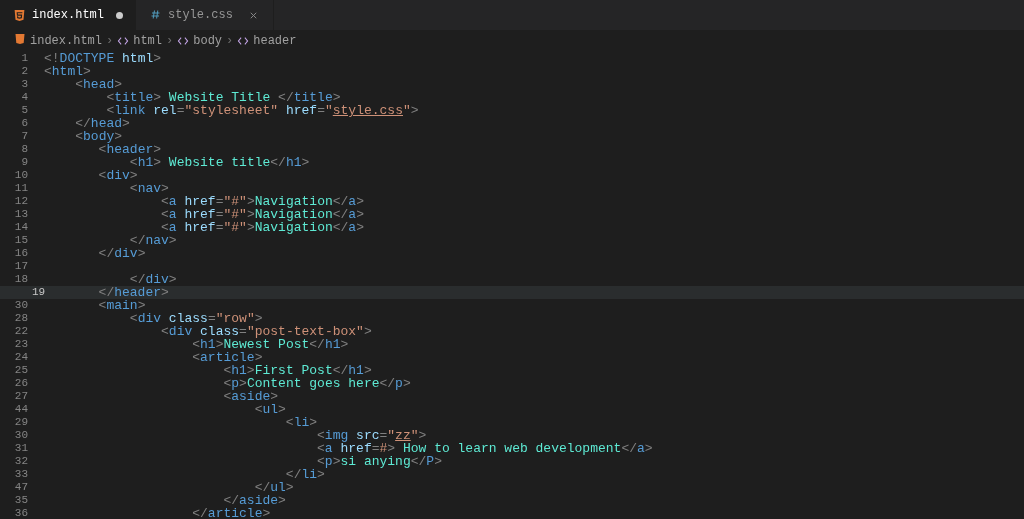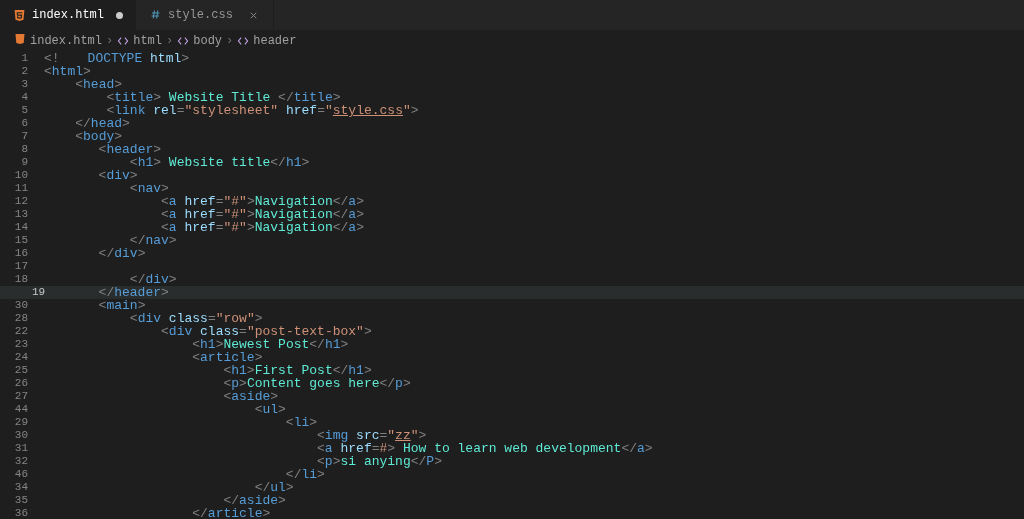--- a/index.html
+++ b/index.html
@@ -66,21 +66,21 @@
     white-space: pre;
   }
   .code .line { height: 13px; line-height: 13px; }
 
   
   .c-punct { color: #808080; }
   .c-tag   { color: #569cd6; }
   .c-attr  { color: #9cdcfe; }
   .c-str   { color: #ce9178; }
   .c-text  { color: #5eead4; }
-  .c-doctype { color: #569cd6; margin-left: 28px; }
+  .c-doctype { color: #569cd6; }
   .underline { text-decoration: underline; text-decoration-color: #ce9178; }
 
   .html5-icon { color: #e37933; }
   .css-icon   { color: #519aba; }
   .elem-icon  { color: #c5a6e8; display:inline-flex; align-items:center; }
 
   
   .linehl {
     position: absolute;
     left: 0;
@@ -187,20 +187,20 @@
         <div>23</div>
         <div>24</div>
         <div>25</div>
         <div>26</div>
         <div>27</div>
         <div>44</div>
         <div>29</div>
         <div>30</div>
         <div>31</div>
         <div>32</div>
-        <div>46</div>
-        <div>34</div>
+        <div>33</div>
+        <div>47</div>
         <div>35</div>
         <div>36</div>
       </div>
     <div class="code" id="code"><div class="line"><span class="c-punct">&lt;!</span><span class="c-doctype">DOCTYPE</span><span class="c-punct"> </span><span class="c-attr">html</span><span class="c-punct">&gt;</span></div><div class="line"><span class="c-punct">&lt;</span><span class="c-tag">html</span><span class="c-punct">&gt;</span></div><div class="line"><span class="c-text">    </span><span class="c-punct">&lt;</span><span class="c-tag">head</span><span class="c-punct">&gt;</span></div><div class="line"><span class="c-text">        </span><span class="c-punct">&lt;</span><span class="c-tag">title</span><span class="c-punct">&gt;</span><span class="c-text"> Website Title </span><span class="c-punct">&lt;/</span><span class="c-tag">title</span><span class="c-punct">&gt;</span></div><div class="line"><span class="c-text">        </span><span class="c-punct">&lt;</span><span class="c-tag">link</span><span class="c-text"> </span><span class="c-attr">rel</span><span class="c-punct">=</span><span class="c-str">"stylesheet"</span><span class="c-text"> </span><span class="c-attr">href</span><span class="c-punct">=</span><span class="c-str">"</span><span class="c-str underline">style.css</span><span class="c-str">"</span><span class="c-punct">&gt;</span></div><div class="line"><span class="c-text">    </span><span class="c-punct">&lt;/</span><span class="c-tag">head</span><span class="c-punct">&gt;</span></div><div class="line"><span class="c-text">    </span><span class="c-punct">&lt;</span><span class="c-tag">body</span><span class="c-punct">&gt;</span></div><div class="line"><span class="c-text">       </span><span class="c-punct">&lt;</span><span class="c-tag">header</span><span class="c-punct">&gt;</span></div><div class="line"><span class="c-text">           </span><span class="c-punct">&lt;</span><span class="c-tag">h1</span><span class="c-punct">&gt;</span><span class="c-text"> Website title</span><span class="c-punct">&lt;/</span><span class="c-tag">h1</span><span class="c-punct">&gt;</span></div><div class="line"><span class="c-text">       </span><span class="c-punct">&lt;</span><span class="c-tag">div</span><span class="c-punct">&gt;</span></div><div class="line"><span class="c-text">           </span><span class="c-punct">&lt;</span><span class="c-tag">nav</span><span class="c-punct">&gt;</span></div><div class="line"><span class="c-text">               </span><span class="c-punct">&lt;</span><span class="c-tag">a</span><span class="c-text"> </span><span class="c-attr">href</span><span class="c-punct">=</span><span class="c-str">"#"</span><span class="c-punct">&gt;</span><span class="c-text">Navigation</span><span class="c-punct">&lt;/</span><span class="c-tag">a</span><span class="c-punct">&gt;</span></div><div class="line"><span class="c-text">               </span><span class="c-punct">&lt;</span><span class="c-tag">a</span><span class="c-text"> </span><span class="c-attr">href</span><span class="c-punct">=</span><span class="c-str">"#"</span><span class="c-punct">&gt;</span><span class="c-text">Navigation</span><span class="c-punct">&lt;/</span><span class="c-tag">a</span><span class="c-punct">&gt;</span></div><div class="line"><span class="c-text">               </span><span class="c-punct">&lt;</span><span class="c-tag">a</span><span class="c-text"> </span><span class="c-attr">href</span><span class="c-punct">=</span><span class="c-str">"#"</span><span class="c-punct">&gt;</span><span class="c-text">Navigation</span><span class="c-punct">&lt;/</span><span class="c-tag">a</span><span class="c-punct">&gt;</span></div><div class="line"><span class="c-text">           </span><span class="c-punct">&lt;/</span><span class="c-tag">nav</span><span class="c-punct">&gt;</span></div><div class="line"><span class="c-text">       </span><span class="c-punct">&lt;/</span><span class="c-tag">div</span><span class="c-punct">&gt;</span></div><div class="line"></div><div class="line"><span class="c-text">           </span><span class="c-punct">&lt;/</span><span class="c-tag">div</span><span class="c-punct">&gt;</span></div><div class="line"><span class="c-text">       </span><span class="c-punct">&lt;/</span><span class="c-tag">header</span><span class="c-punct">&gt;</span></div><div class="line"><span class="c-text">       </span><span class="c-punct">&lt;</span><span class="c-tag">main</span><span class="c-punct">&gt;</span></div><div class="line"><span class="c-text">           </span><span class="c-punct">&lt;</span><span class="c-tag">div</span><span class="c-text"> </span><span class="c-attr">class</span><span class="c-punct">=</span><span class="c-str">"row"</span><span class="c-punct">&gt;</span></div><div class="line"><span class="c-text">               </span><span class="c-punct">&lt;</span><span class="c-tag">div</span><span class="c-text"> </span><span class="c-attr">class</span><span class="c-punct">=</span><span class="c-str">"post-text-box"</span><span class="c-punct">&gt;</span></div><div class="line"><span class="c-text">                   </span><span class="c-punct">&lt;</span><span class="c-tag">h1</span><span class="c-punct">&gt;</span><span class="c-text">Newest Post</span><span class="c-punct">&lt;/</span><span class="c-tag">h1</span><span class="c-punct">&gt;</span></div><div class="line"><span class="c-text">                   </span><span class="c-punct">&lt;</span><span class="c-tag">article</span><span class="c-punct">&gt;</span></div><div class="line"><span class="c-text">                       </span><span class="c-punct">&lt;</span><span class="c-tag">h1</span><span class="c-punct">&gt;</span><span class="c-text">First Post</span><span class="c-punct">&lt;/</span><span class="c-tag">h1</span><span class="c-punct">&gt;</span></div><div class="line"><span class="c-text">                       </span><span class="c-punct">&lt;</span><span class="c-tag">p</span><span class="c-punct">&gt;</span><span class="c-text">Content goes here</span><span class="c-punct">&lt;/</span><span class="c-tag">p</span><span class="c-punct">&gt;</span></div><div class="line"><span class="c-text">                       </span><span class="c-punct">&lt;</span><span class="c-tag">aside</span><span class="c-punct">&gt;</span></div><div class="line"><span class="c-text">                           </span><span class="c-punct">&lt;</span><span class="c-tag">ul</span><span class="c-punct">&gt;</span></div><div class="line"><span class="c-text">                               </span><span class="c-punct">&lt;</span><span class="c-tag">li</span><span class="c-punct">&gt;</span></div><div class="line"><span class="c-text">                                   </span><span class="c-punct">&lt;</span><span class="c-tag">img</span><span class="c-text"> </span><span class="c-attr">src</span><span class="c-punct">=</span><span class="c-str">"</span><span class="c-str underline">zz</span><span class="c-str">"</span><span class="c-punct">&gt;</span></div><div class="line"><span class="c-text">                                   </span><span class="c-punct">&lt;</span><span class="c-tag">a</span><span class="c-text"> </span><span class="c-attr">href</span><span class="c-punct">=</span><span class="c-str">#</span><span class="c-punct">&gt;</span><span class="c-text"> How to learn web development</span><span class="c-punct">&lt;/</span><span class="c-tag">a</span><span class="c-punct">&gt;</span></div><div class="line"><span class="c-text">                                   </span><span class="c-punct">&lt;</span><span class="c-tag">p</span><span class="c-punct">&gt;</span><span class="c-text">si anying</span><span class="c-punct">&lt;/</span><span class="c-tag">P</span><span class="c-punct">&gt;</span></div><div class="line"><span class="c-text">                               </span><span class="c-punct">&lt;/</span><span class="c-tag">li</span><span class="c-punct">&gt;</span></div><div class="line"><span class="c-text">                           </span><span class="c-punct">&lt;/</span><span class="c-tag">ul</span><span class="c-punct">&gt;</span></div><div class="line"><span class="c-text">                       </span><span class="c-punct">&lt;/</span><span class="c-tag">aside</span><span class="c-punct">&gt;</span></div><div class="line"><span class="c-text">                   </span><span class="c-punct">&lt;/</span><span class="c-tag">article</span><span class="c-punct">&gt;</span></div></div>
   </div>
 </div>
 
 </body></html>

